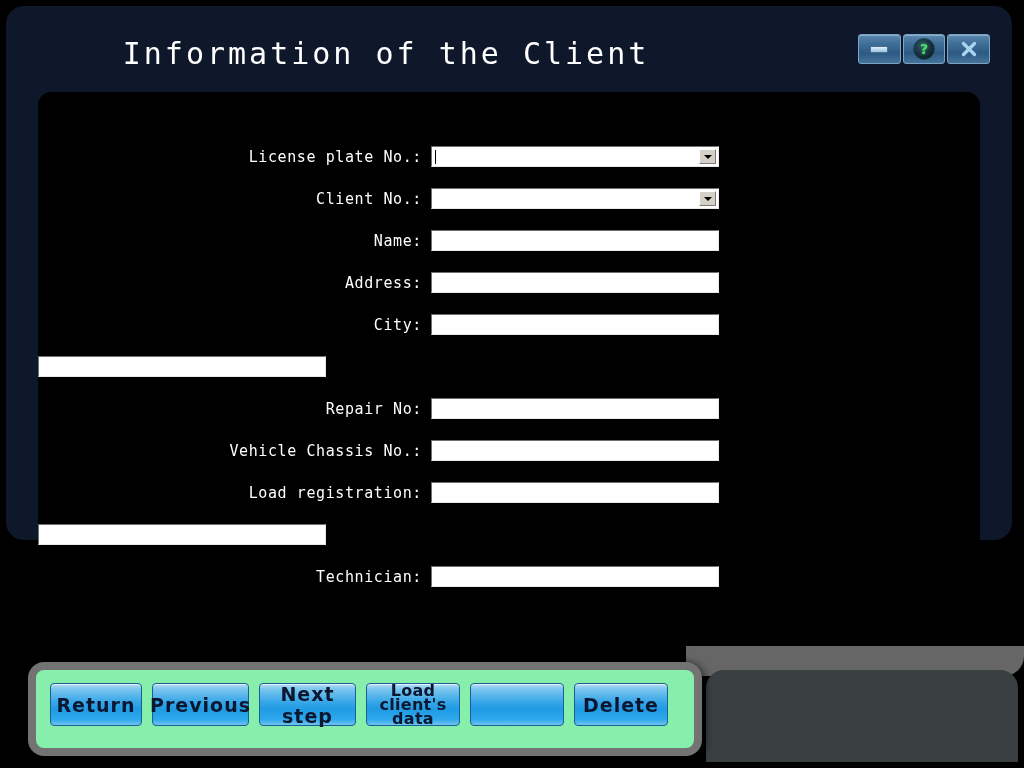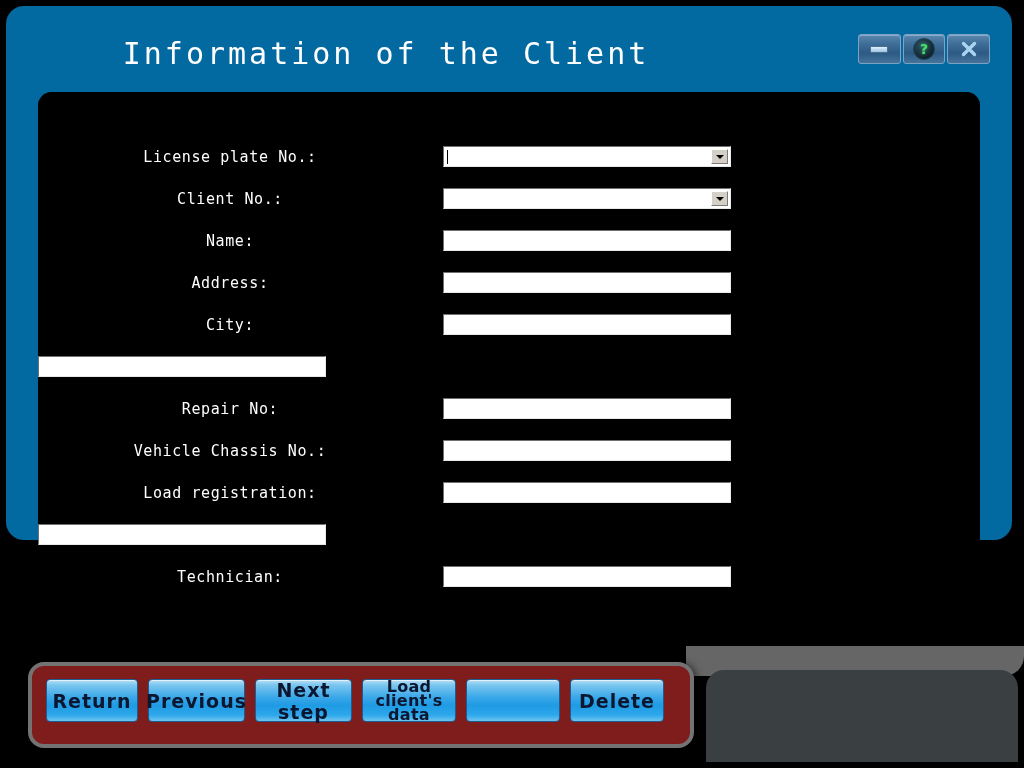--- a/index.html
+++ b/index.html
@@ -25,21 +25,21 @@
     background: #000000;
   }
 
   
   .bezel {
     position: absolute;
     left: 6px;
     top: 6px;
     width: 1006px;
     height: 534px;
-    background: #0369a1;
+    background: #0f172a;
     border-radius: 18px;
     box-shadow: 0 0 10px 4px rgba(0,0,0,0.85);
   }
 
   
   .title {
     position: absolute;
     left: 0;
     top: 30px;
     width: 760px;
@@ -121,22 +121,22 @@
     width: 100%;
   }
   .row {
     display: flex;
     align-items: center;
     height: 25px;
     margin-bottom: 17px;
   }
   .lbl {
     width: 384px;
-    text-align: center;
-    padding-right: 21px;
+    text-align: right;
+    padding-right: 9px;
     color: #ffffff;
     font-family: "DejaVu Sans Mono", monospace;
     font-size: 15px;
     letter-spacing: 0.6px;
     white-space: nowrap;
     overflow: hidden;
   }
 
   
   .inp {
@@ -195,22 +195,22 @@
     border-top: 4px solid #000000;
   }
 
   
   .tray-outer {
     position: absolute;
     left: 28px;
     top: 662px;
     width: 658px;
     height: 78px;
-    background: #7f1d1d;
-    border: 4px solid #737373;
+    background: #86efac;
+    border: 8px solid #737373;
     border-radius: 16px;
     box-shadow: 0 3px 8px 2px rgba(0,0,0,0.7);
   }
   .tray {
     position: absolute;
     left: 14px;
     top: 13px;
     display: flex;
     gap: 10px;
   }

